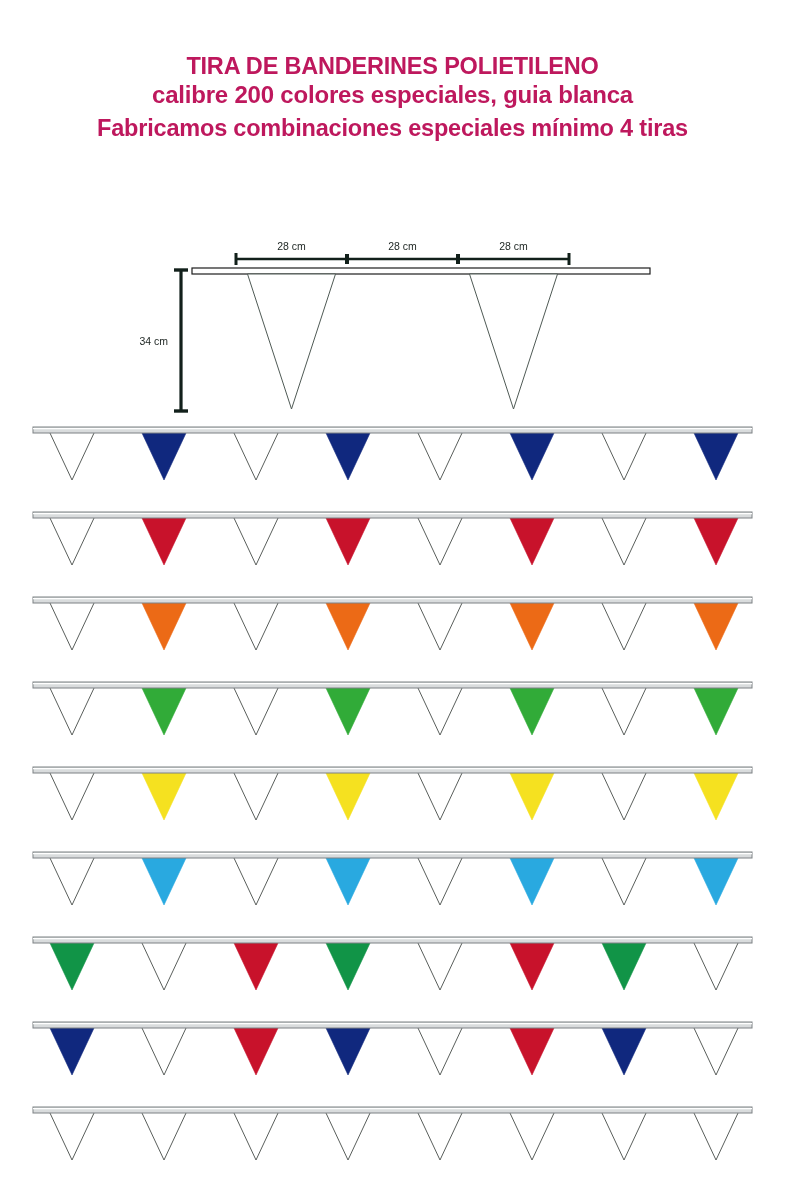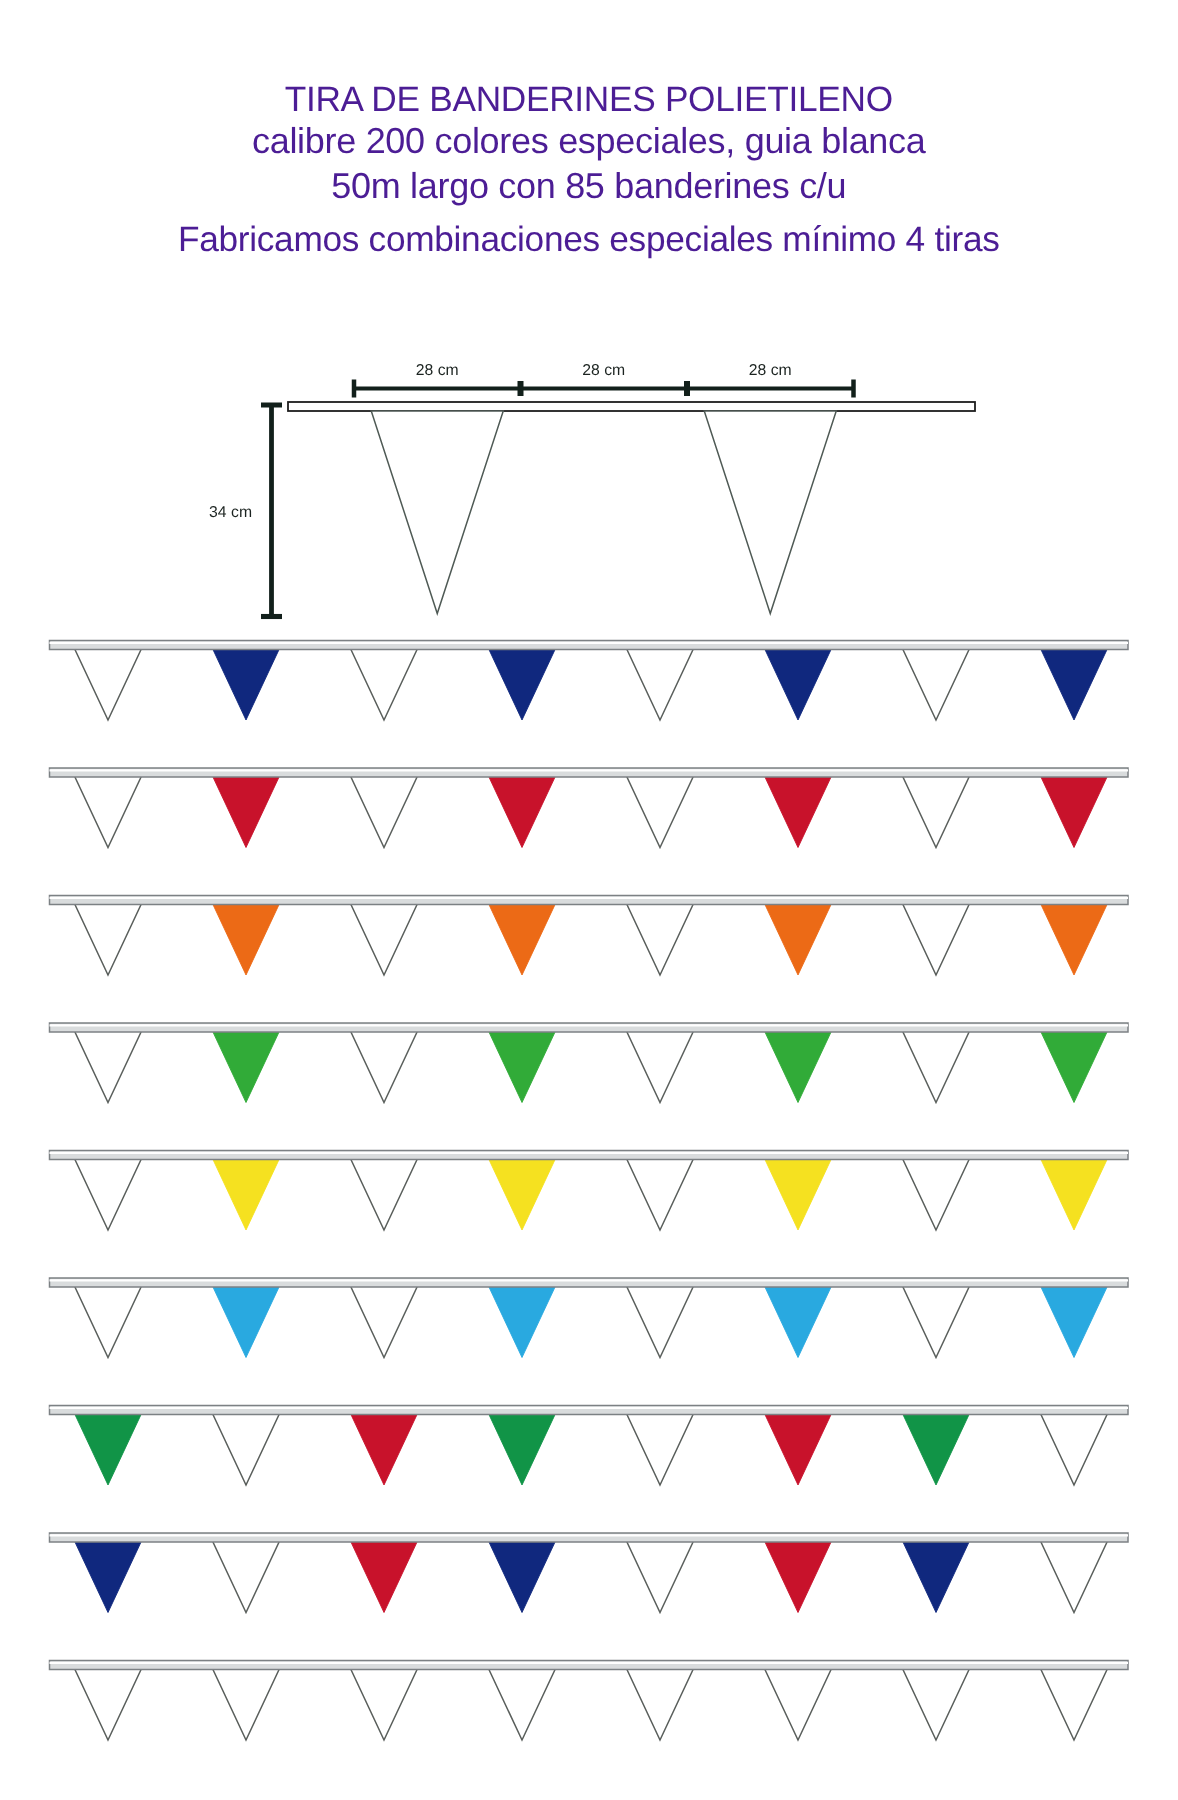--- a/index.html
+++ b/index.html
@@ -20,22 +20,22 @@
   
   #header-block {
     position: absolute;
     top: 0;
     left: 0;
     width: 785px;
     padding-top: 52px;
     text-align: center;
   }
   .title-line {
-    font-weight: normal;
-    color: #4c1d95;
+    font-weight: bold;
+    color: #be185d;
     letter-spacing: -0.2px;
     white-space: nowrap;
   }
   #title-main {
     font-size: 23.5px;
     line-height: 28px;
   }
   #subtitle-1 {
     font-size: 24px;
     line-height: 29px;
@@ -78,21 +78,20 @@
     height: 85px;
   }
   .bunting-row svg { display: block; }
 </style>
 </head>
 <body>
 
 <div id="header-block">
   <div class="title-line" id="title-main">TIRA DE BANDERINES POLIETILENO</div>
   <div class="title-line" id="subtitle-1">calibre 200 colores especiales, guia blanca</div>
-  <div class="title-line" id="subtitle-2">50m largo con 85 banderines c/u</div>
   <div class="title-line" id="promo-line">Fabricamos combinaciones especiales mínimo 4 tiras</div>
 </div>
 
 <div id="diagram">
   <svg width="785" height="180" viewBox="0 0 785 180" xmlns="http://www.w3.org/2000/svg">
     <g id="diagram-dims">
         <line x1="236" y1="21" x2="569" y2="21" stroke="#12201b" stroke-width="2.6"></line>
         <line x1="236" y1="15" x2="236" y2="27" stroke="#12201b" stroke-width="3"></line>
         <line x1="347" y1="16" x2="347" y2="26" stroke="#12201b" stroke-width="4"></line>
         <line x1="458" y1="16" x2="458" y2="26" stroke="#12201b" stroke-width="4"></line>

